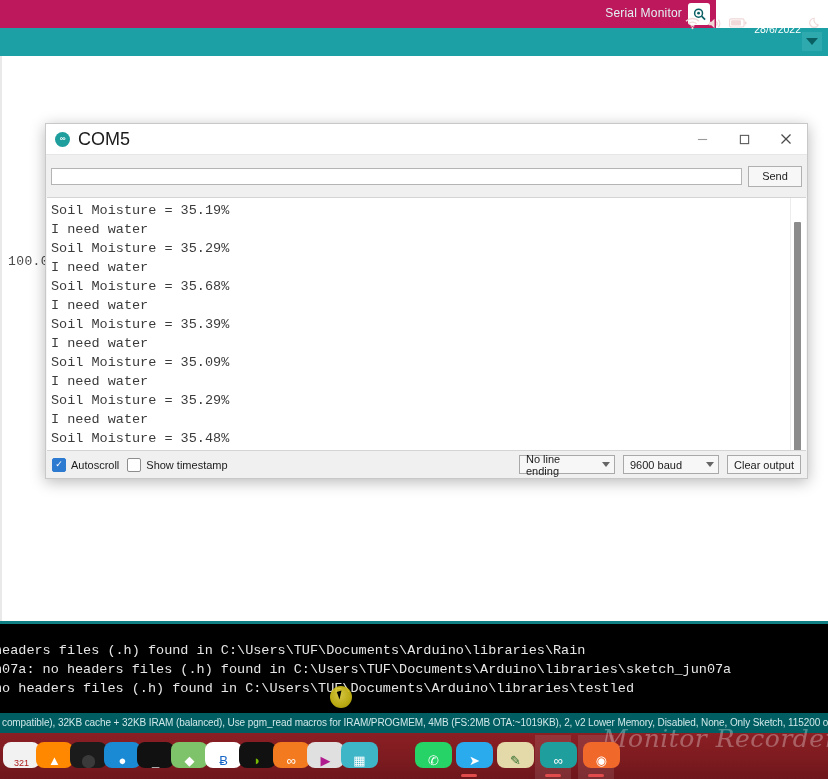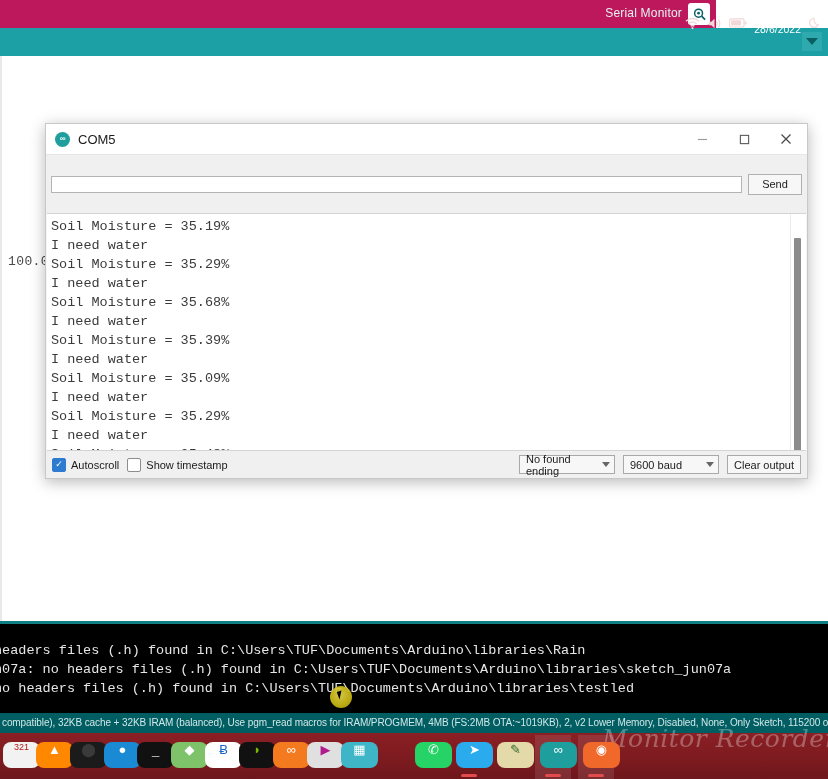--- a/index.html
+++ b/index.html
@@ -82,21 +82,21 @@
     transform:rotate(-20deg);
   }
 
   
   #taskbar{
     position:absolute;left:0;top:733px;width:828px;height:46px;
     background:linear-gradient(180deg,#8a1f24 0%, #7d1b20 55%, #6e171c 100%);
   }
   .tb-icon{
     position:absolute;top:9px;width:37px;height:26px;border-radius:8px;
-    display:flex;align-items:flex-start;justify-content:center;
+    display:flex;align-items:flex-end;justify-content:center;
     font-size:13px;color:#fff;overflow:hidden;
   }
   .tb-running{
     position:absolute;top:41px;width:16px;height:3px;background:#e24b4b;border-radius:2px;
   }
   .tb-active-bg{
     position:absolute;top:735px;width:36px;height:44px;background:rgba(255,255,255,.10);
   }
   #tray{
     position:absolute;right:6px;top:0;height:46px;display:flex;align-items:center;gap:7px;
@@ -126,29 +126,29 @@
   #dialog-titlebar{
     height:30px;background:#ffffff;border-bottom:1px solid #e6e6e6;
     display:flex;align-items:center;flex:0 0 auto;
   }
   #dialog-app-icon{
     width:15px;height:15px;border-radius:50%;
     background:#1f9e9e;margin-left:9px;margin-right:8px;
     display:flex;align-items:center;justify-content:center;
     color:#fff;font-size:8px;font-weight:bold;line-height:1;
   }
-  #dialog-title{font-size:13px;color:#1b1b1b;}
+  #dialog-title{font-size:18px;color:#1b1b1b;}
   .win-btn{
     width:42px;height:30px;display:flex;align-items:center;justify-content:center;
     color:#5a5a5a;font-size:12px;
   }
   .win-btn.close{font-size:14px;}
   #dialog-sendrow{
     height:26px;background:#f0f0f0;display:flex;align-items:center;
-    padding:16px 5px;gap:6px;flex:0 0 auto;
+    padding:8px 5px;gap:6px;flex:0 0 auto;
   }
   #send-input{
     flex:1 1 auto;height:17px;background:#ffffff;border:1px solid #b4b4b4;
     font-size:11px;padding:0 4px;box-sizing:border-box;color:#222;
   }
   #send-button{
     width:52px;height:19px;background:#f7f7f7;border:1px solid #b0b0b0;
     font-size:11px;color:#1b1b1b;display:flex;align-items:center;justify-content:center;
   }
   #dialog-output-wrap{
@@ -324,21 +324,21 @@
     <div class="chk-group">
       <span class="chk on">✓</span>
       <span class="chk-label">Autoscroll</span>
     </div>
     <div class="chk-group">
       <span class="chk"></span>
       <span class="chk-label">Show timestamp</span>
     </div>
     <div class="spacer"></div>
     <div class="sel" id="sel-lineending">
-      <span>No found ending</span>
+      <span>No line ending</span>
       <span class="sel-caret"></span>
     </div>
     <div class="sel" id="sel-baud">
       <span>9600 baud</span>
       <span class="sel-caret"></span>
     </div>
     <div id="clear-output-btn">Clear output</div>
   </div>
 
 </div>

